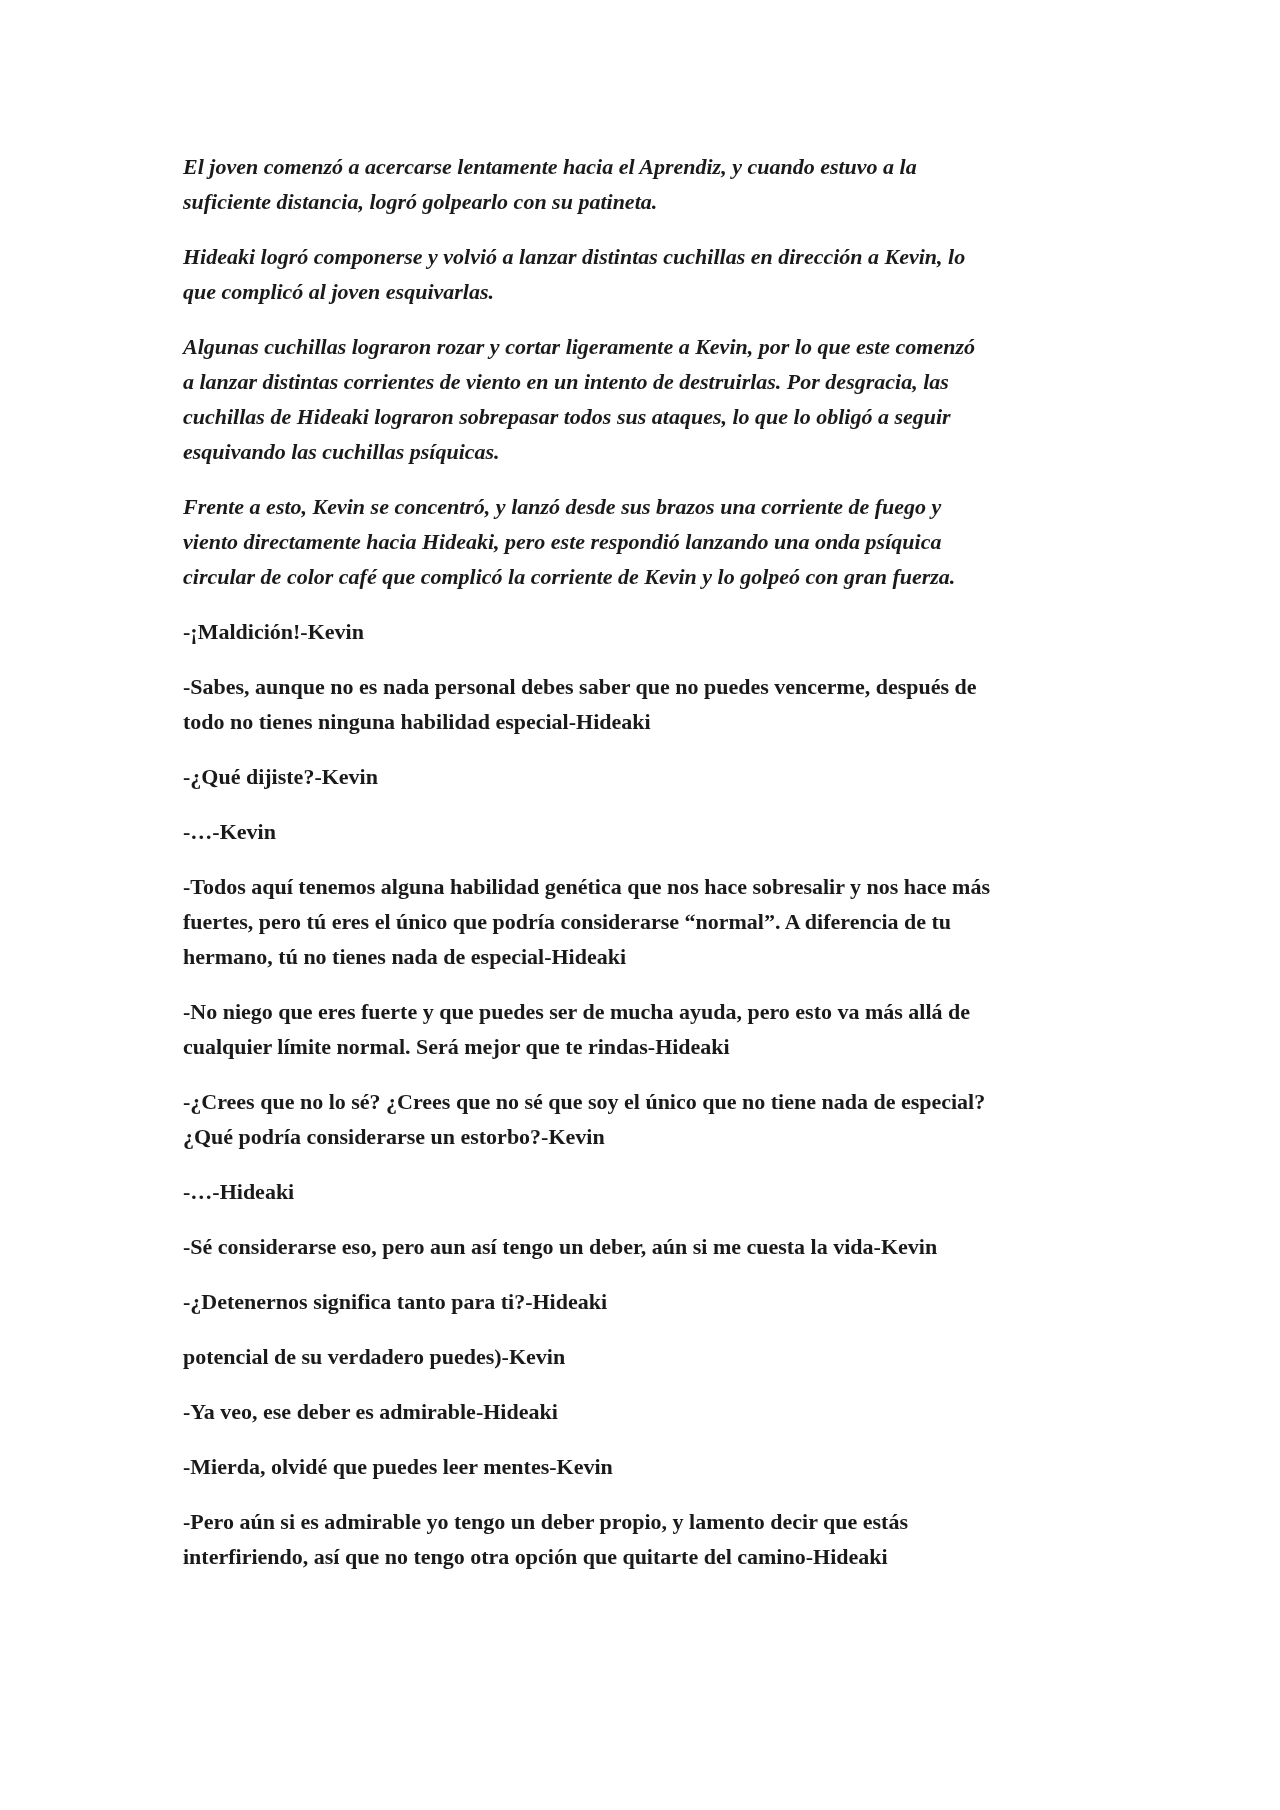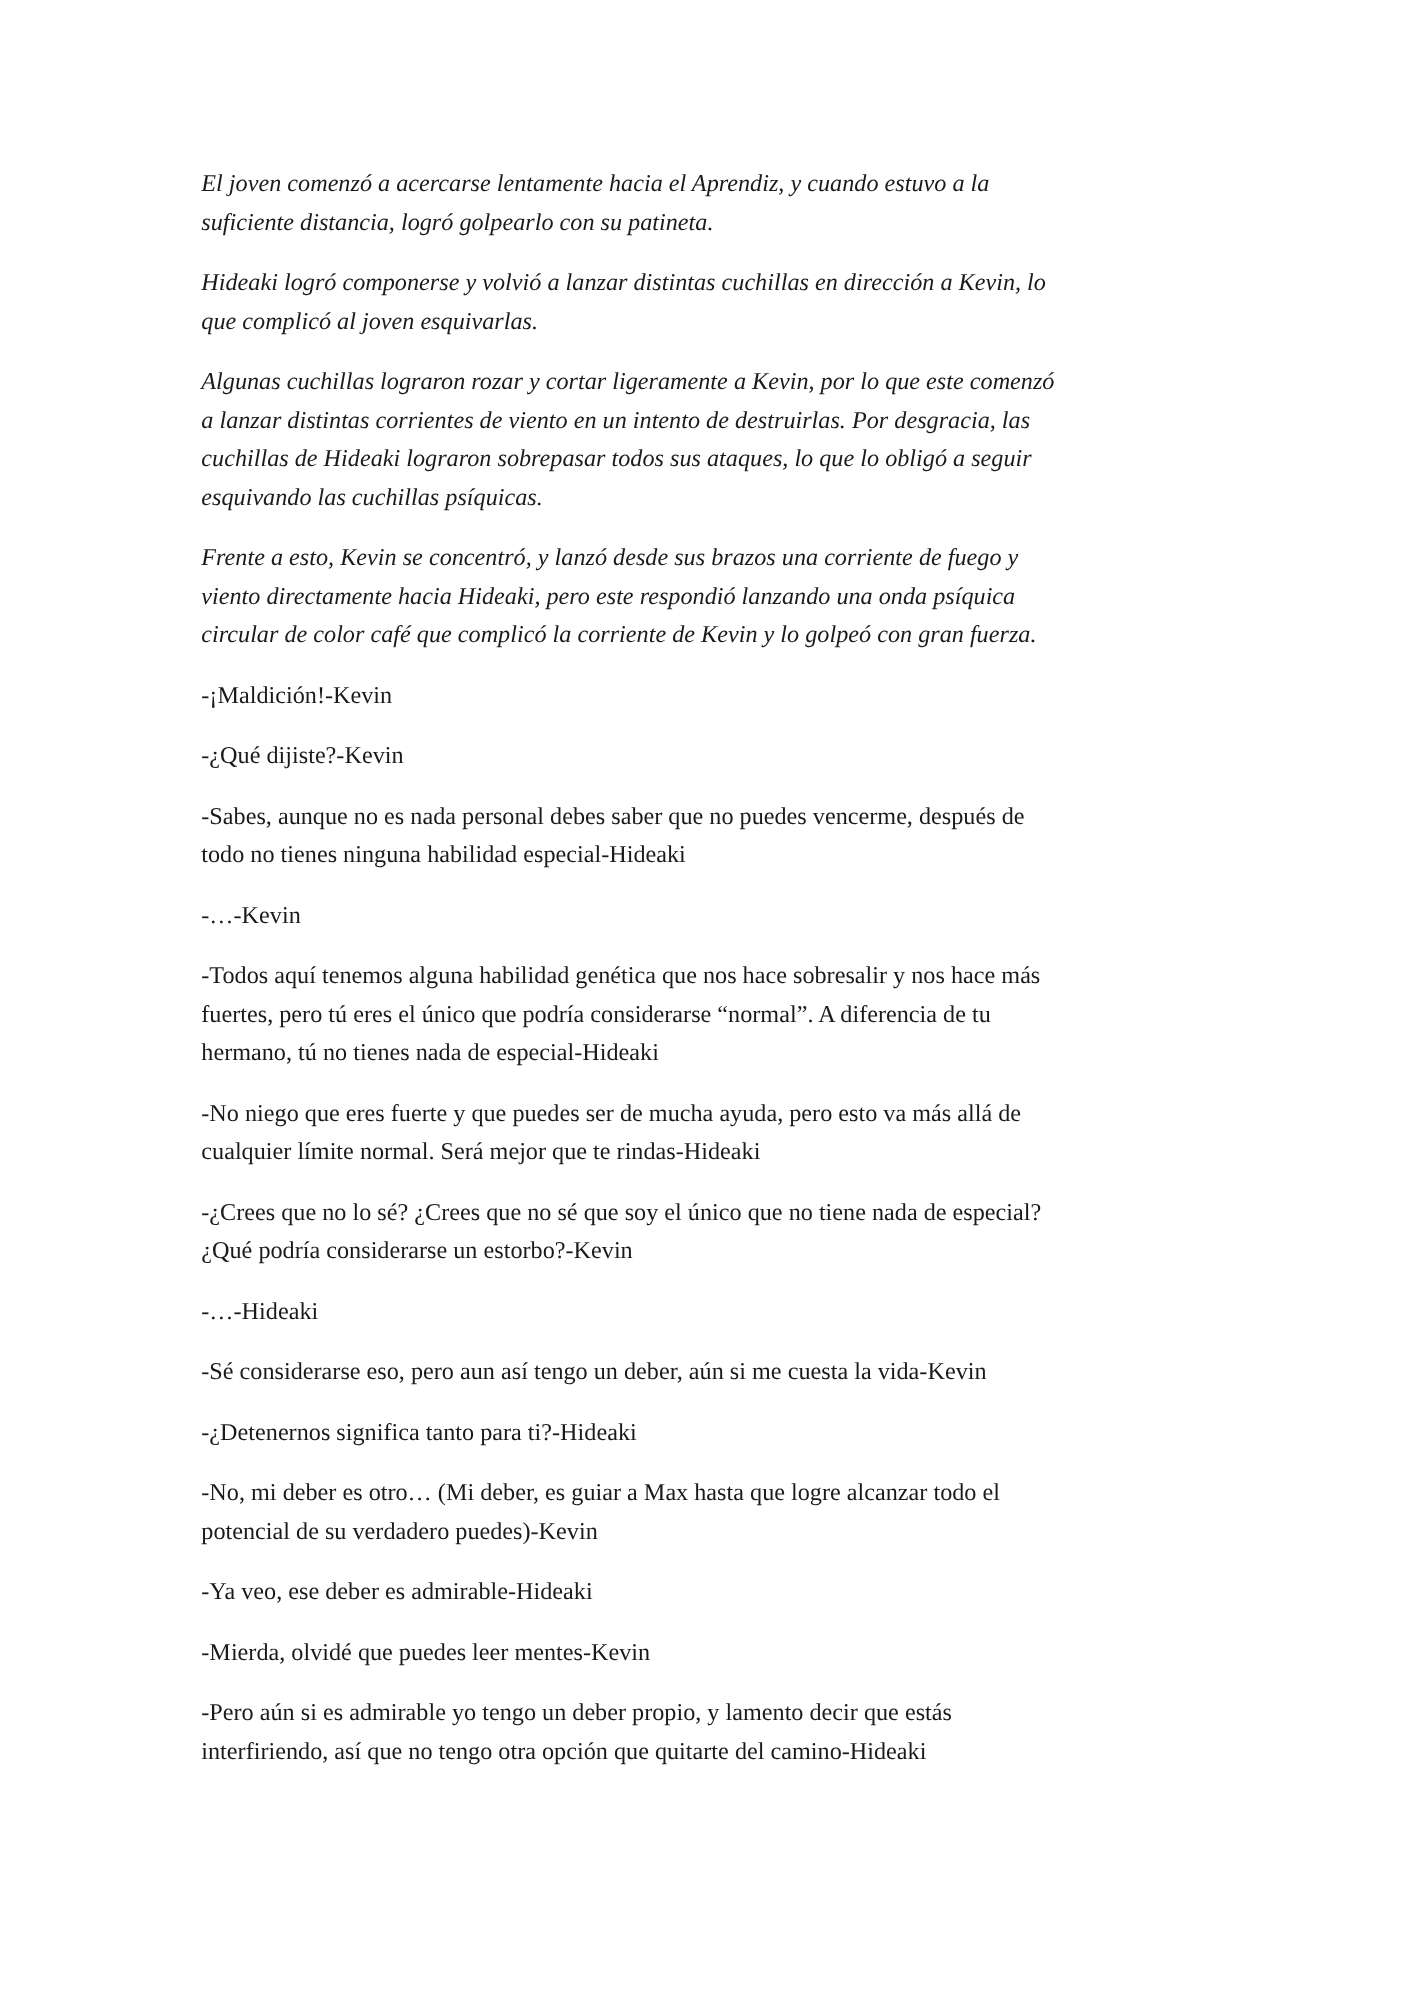--- a/index.html
+++ b/index.html
@@ -9,21 +9,21 @@
     left: 183px;
     top: 149px;
     width: 920px;
     font-family: "Liberation Serif", serif;
     font-size: 22px;
     line-height: 35px;
     color: #1a1a1a;
   }
   .page p { margin: 0 0 20px 0; padding: 0; white-space: normal; }
   .page p.narr { font-style: italic; }
-  .line { display: block; white-space: nowrap; }
+  .line { display: block; white-space: nowrap; font-weight: bold; }
 </style>
 </head>
 <body>
 
 <div class="page">
   <p class="narr">
     <span class="line">El joven comenzó a acercarse lentamente hacia el Aprendiz, y cuando estuvo a la</span>
     <span class="line">suficiente distancia, logró golpearlo con su patineta.</span>
   </p>
   <p class="narr">
@@ -38,25 +38,25 @@
   </p>
   <p class="narr">
     <span class="line">Frente a esto, Kevin se concentró, y lanzó desde sus brazos una corriente de fuego y</span>
     <span class="line">viento directamente hacia Hideaki, pero este respondió lanzando una onda psíquica</span>
     <span class="line">circular de color café que complicó la corriente de Kevin y lo golpeó con gran fuerza.</span>
   </p>
   <p>
     <span class="line">-¡Maldición!-Kevin</span>
   </p>
   <p>
-    <span class="line">-¿Qué dijiste?-Kevin</span>
+    <span class="line">-Sabes, aunque no es nada personal debes saber que no puedes vencerme, después de</span>
+    <span class="line">todo no tienes ninguna habilidad especial-Hideaki</span>
   </p>
   <p>
-    <span class="line">-Sabes, aunque no es nada personal debes saber que no puedes vencerme, después de</span>
-    <span class="line">todo no tienes ninguna habilidad especial-Hideaki</span>
+    <span class="line">-¿Qué dijiste?-Kevin</span>
   </p>
   <p>
     <span class="line">-…-Kevin</span>
   </p>
   <p>
     <span class="line">-Todos aquí tenemos alguna habilidad genética que nos hace sobresalir y nos hace más</span>
     <span class="line">fuertes, pero tú eres el único que podría considerarse “normal”. A diferencia de tu</span>
     <span class="line">hermano, tú no tienes nada de especial-Hideaki</span>
   </p>
   <p>
@@ -70,21 +70,20 @@
   <p>
     <span class="line">-…-Hideaki</span>
   </p>
   <p>
     <span class="line">-Sé considerarse eso, pero aun así tengo un deber, aún si me cuesta la vida-Kevin</span>
   </p>
   <p>
     <span class="line">-¿Detenernos significa tanto para ti?-Hideaki</span>
   </p>
   <p>
-    <span class="line">-No, mi deber es otro… (Mi deber, es guiar a Max hasta que logre alcanzar todo el</span>
     <span class="line">potencial de su verdadero puedes)-Kevin</span>
   </p>
   <p>
     <span class="line">-Ya veo, ese deber es admirable-Hideaki</span>
   </p>
   <p>
     <span class="line">-Mierda, olvidé que puedes leer mentes-Kevin</span>
   </p>
   <p>
     <span class="line">-Pero aún si es admirable yo tengo un deber propio, y lamento decir que estás</span>

